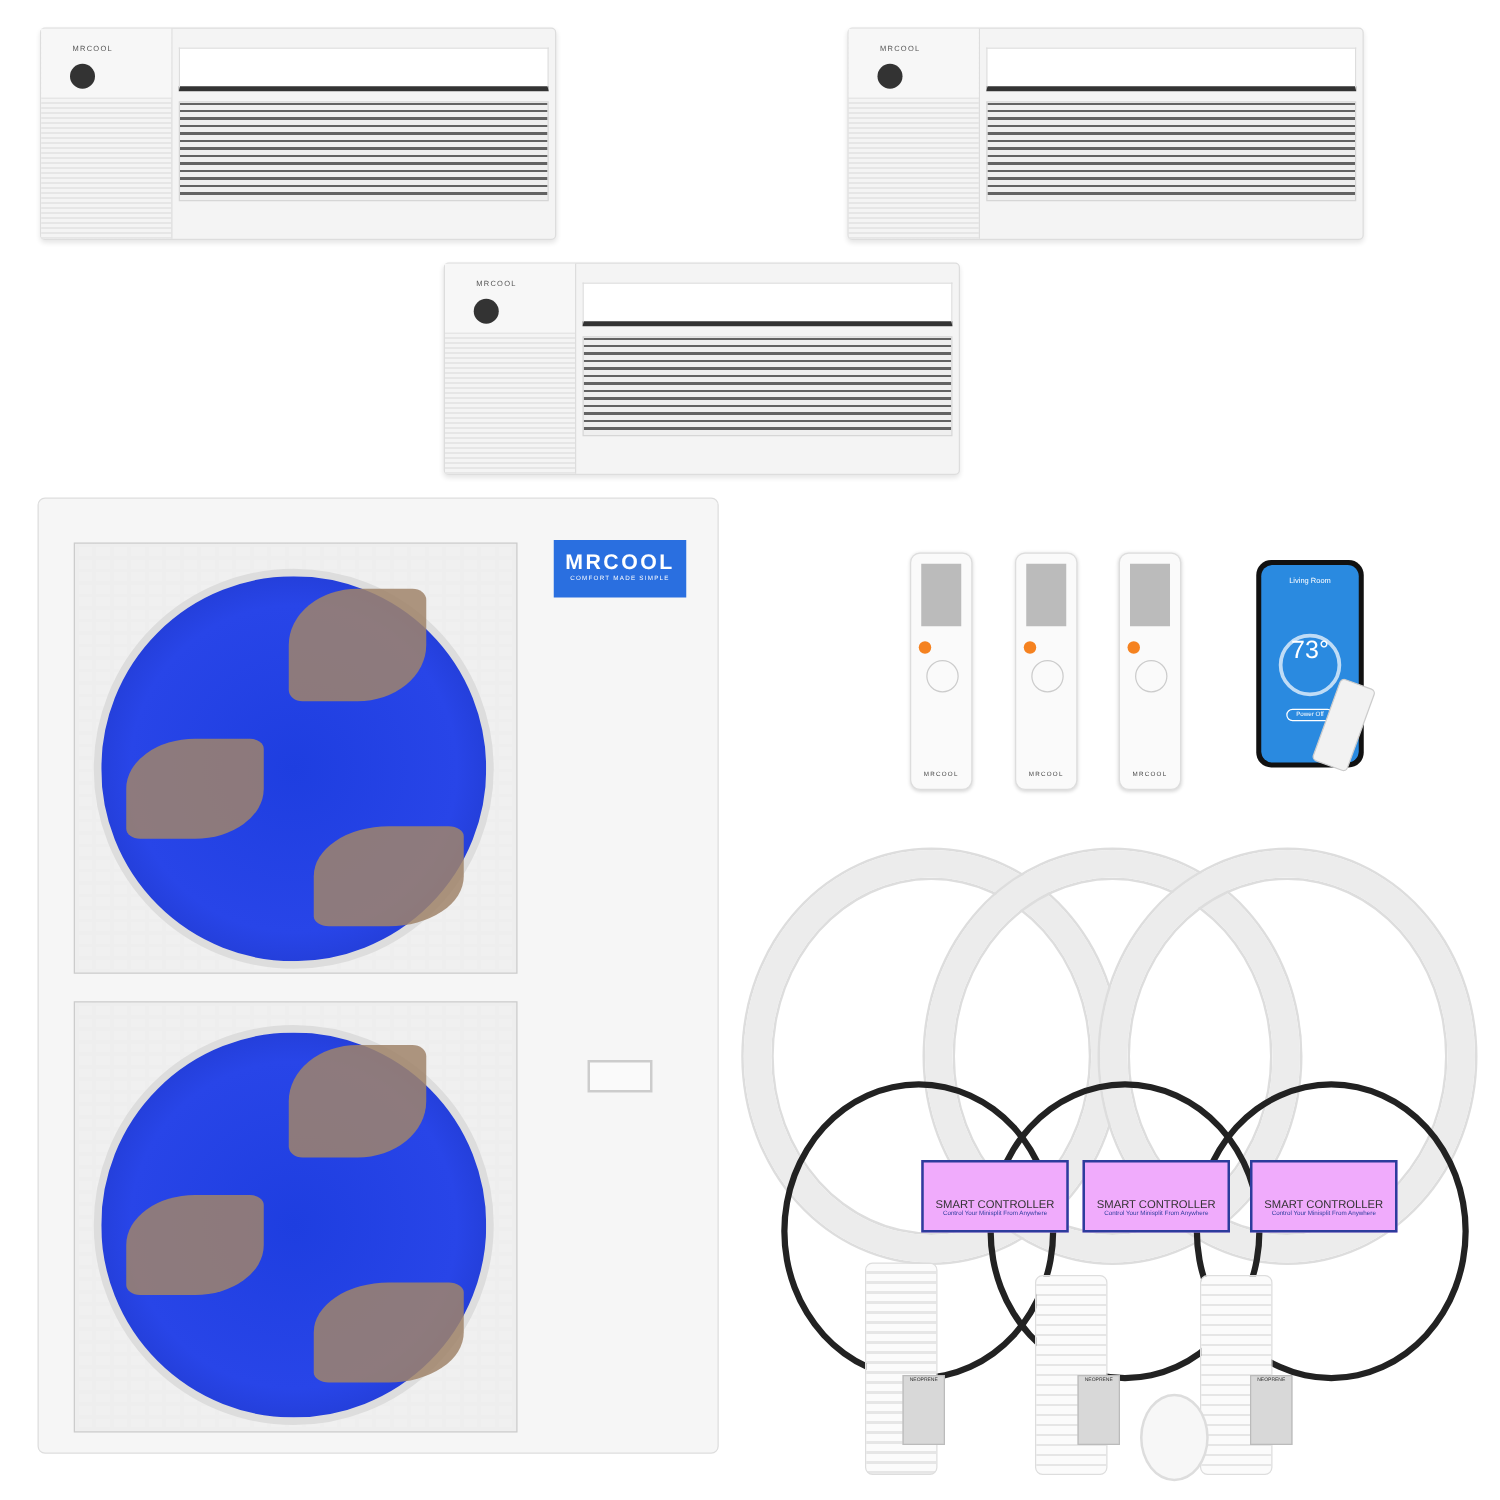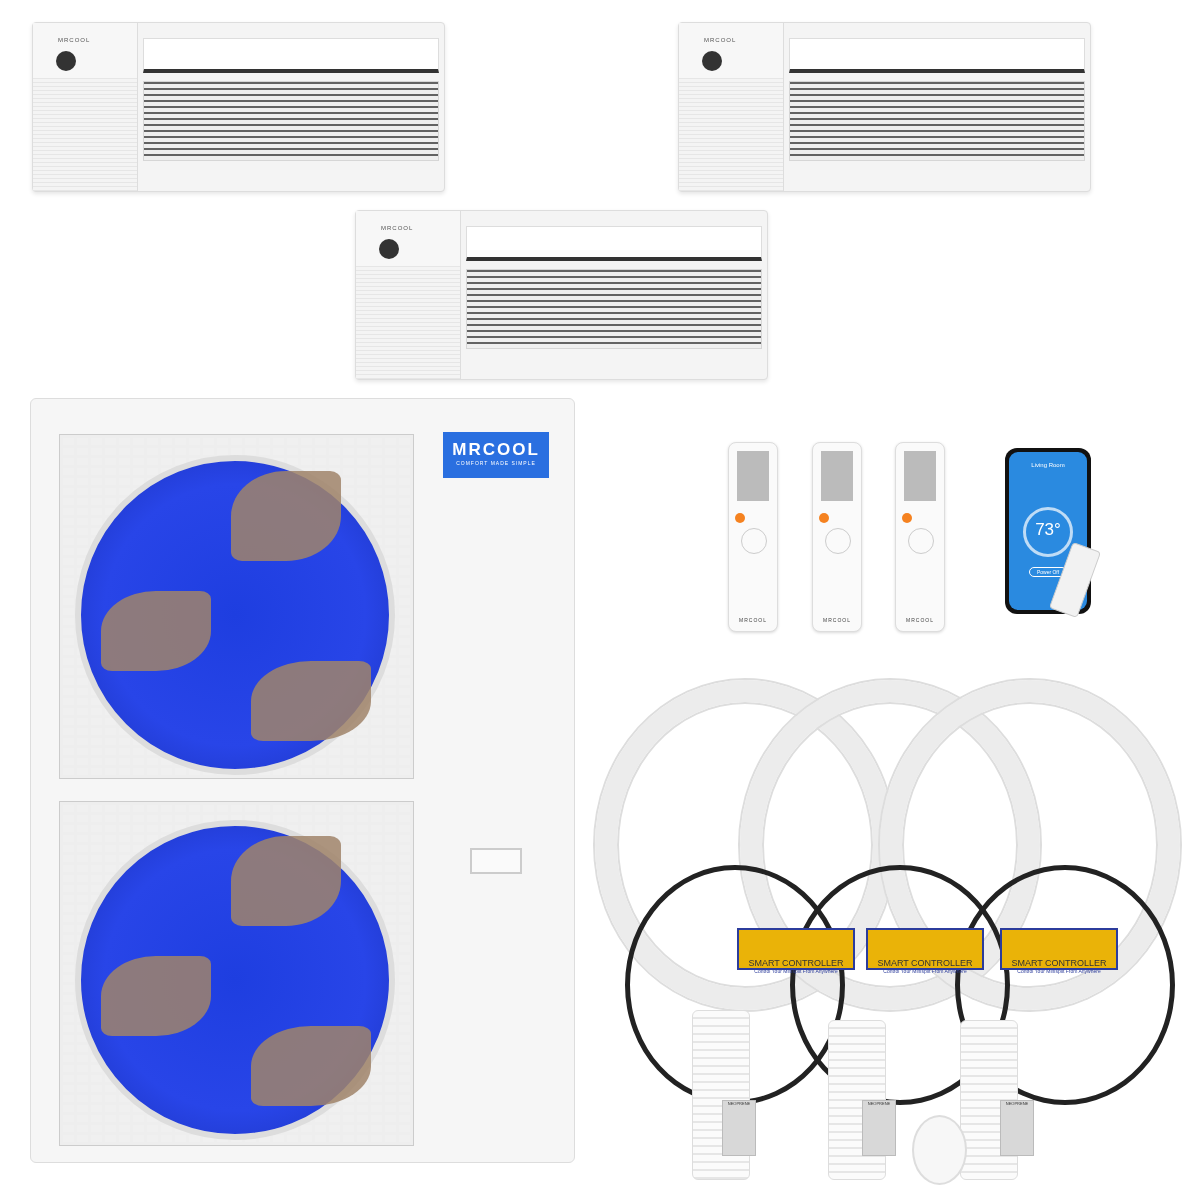--- a/index.html
+++ b/index.html
@@ -21,26 +21,26 @@
 .logo .l2{font-size:5px;letter-spacing:1px}
 .remote{position:absolute;width:50px;height:190px;background:#fafafa;border:1px solid #ddd;border-radius:8px;box-shadow:0 1px 3px rgba(0,0,0,.15)}
 .remote .scr{position:absolute;left:8px;top:8px;width:32px;height:50px;background:#bbb}
 .remote .pw{position:absolute;left:6px;top:70px;width:10px;height:10px;border-radius:50%;background:#f58220}
 .remote .pad{position:absolute;left:12px;top:85px;width:26px;height:26px;border-radius:50%;border:1px solid #ccc}
 .remote .rb{position:absolute;left:0;width:100%;bottom:8px;font-size:5px;text-align:center;color:#444;letter-spacing:1px}
 .phone{position:absolute;left:1005px;top:448px;width:86px;height:166px;background:#111;border-radius:12px;padding:4px}
 .phone .sc{width:100%;height:100%;background:#2a8ae0;border-radius:9px;position:relative;color:#fff;text-align:center}
 .phone .t{font-size:6px;padding-top:10px}
 .phone .ring{position:absolute;left:14px;top:55px;width:50px;height:50px;border-radius:50%;border:3px solid rgba(255,255,255,.7)}
-.phone .temp{position:absolute;left:0;width:100%;top:68px;font-size:17px}
+.phone .temp{position:absolute;left:0;width:100%;top:57px;font-size:20px}
 .phone .pbtn{position:absolute;left:20px;top:115px;width:38px;height:10px;border:1px solid #fff;border-radius:6px;font-size:5px;line-height:9px}
 .dongle{position:absolute;left:1060px;top:545px;width:30px;height:70px;background:#f2f2f2;border:1px solid #ccc;transform:rotate(20deg);border-radius:4px}
 .coil{position:absolute;border-radius:50%;border:22px solid #ececec;box-shadow:inset 0 0 0 2px #ddd,0 0 0 2px #ddd}
 .hose{position:absolute;border-radius:50%;border:5px solid #222}
-.label{position:absolute;width:118px;height:42px;background:#eab308;border:2px solid #2c3c9c;text-align:center}
+.label{position:absolute;width:118px;height:58px;background:#f0abfc;border:2px solid #2c3c9c;text-align:center}
 .label .s{font-size:9px;color:#333;margin-top:28px}
 .label .c{font-size:5px;color:#2c3c9c}
 .cup{position:absolute;width:58px;background:repeating-linear-gradient(#fbfbfb 0 6px,#e6e6e6 6px 8px);border:1px solid #ddd;border-radius:6px}
 .tape{position:absolute;width:34px;height:56px;background:#d8d8d8;border:1px solid #bbb;font-size:4px;color:#333;text-align:center}
 </style>
 </head>
 <body>
 
 <div class="abs cassette" style="left:32px;top:22px;width:413px;height:170px">
   <div class="left">

